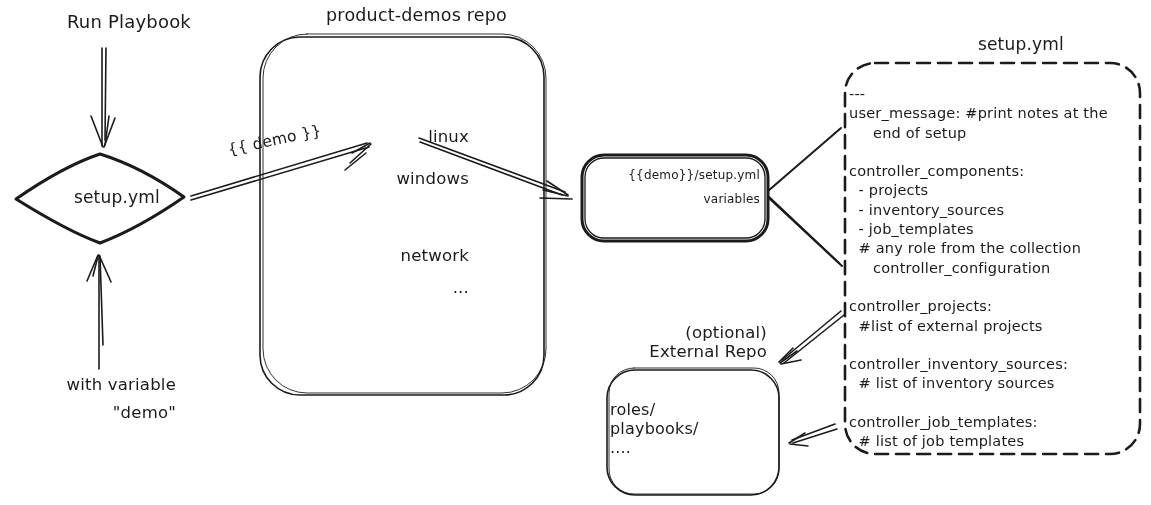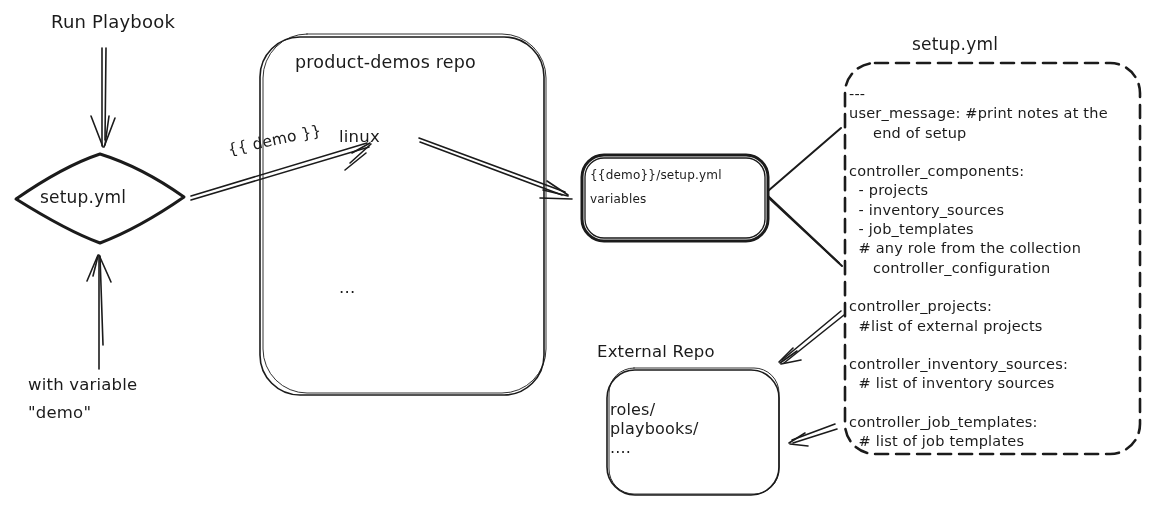--- a/index.html
+++ b/index.html
@@ -6,26 +6,26 @@
   #canvas{
     position:relative;
     width:1151px;height:505px;
     background:#ffffff;
     font-family:"DejaVu Sans", sans-serif;
     color:#1b1b1b;
     overflow:hidden;
   }
   #sketch{position:absolute;left:0;top:0;z-index:0;}
   .txt{position:absolute;z-index:1;white-space:pre;line-height:1.2;}
-  .center{text-align:left;}
+  .center{text-align:right;}
   .hand{letter-spacing:0.2px;}
   #run-playbook-label{left:51px;top:11px;width:140px;font-size:18px;}
   #diamond-label{left:40px;top:187px;width:120px;font-size:17px;}
   #with-variable-label{left:28px;top:371px;width:148px;font-size:16.5px;line-height:28px;}
-  #repo-title{left:295px;top:5px;width:212px;font-size:17.5px;margin-top:47px;}
+  #repo-title{left:295px;top:5px;width:212px;font-size:17.5px;}
   .repo-item{left:339px;width:130px;font-size:16.5px;}
   #repo-item-0{top:127px;} #repo-item-1{top:169px;} #repo-item-2{top:205px;}
   #repo-item-3{top:246px;} #repo-item-4{top:278px;}
   #demo-arrow-label{left:228px;top:141px;width:110px;font-size:15.5px;transform:rotate(-12deg);transform-origin:left center;}
   #variables-box-label{left:590px;top:163px;width:170px;font-size:12px;line-height:24px;}
   #setupyml-title{left:912px;top:34px;width:152px;font-size:17px;}
   #setupyml-content{left:849px;top:85px;width:290px;font-size:14.5px;line-height:19.3px;}
   #external-repo-optional-label{left:597px;top:323px;width:170px;font-size:16.5px;}
   #external-repo-title{left:597px;top:342px;width:170px;font-size:16.5px;}
   #external-repo-content{left:610px;top:400px;width:160px;font-size:16px;line-height:19px;}
@@ -117,20 +117,22 @@
   <div class="txt hand center" id="run-playbook-label">Run Playbook</div>
 
   <div class="txt hand center" id="diamond-label">setup.yml</div>
 
   <div class="txt hand center" id="with-variable-label">with variable
 "demo"</div>
 
   <div class="txt hand center" id="repo-title">product-demos repo</div>
 
   <div class="txt hand center repo-item" id="repo-item-0">linux</div>
+  <div class="txt hand center repo-item" id="repo-item-1">windows</div>
+  <div class="txt hand center repo-item" id="repo-item-3">network</div>
   <div class="txt hand center repo-item" id="repo-item-4">...</div>
 
   <div class="txt hand" id="demo-arrow-label">{{ demo }}</div>
 
   <div class="txt hand center" id="variables-box-label">{{demo}}/setup.yml
 variables</div>
 
   <div class="txt hand center" id="setupyml-title">setup.yml</div>
 
   <div class="txt hand" id="setupyml-content">---
@@ -146,20 +148,21 @@
 
 controller_projects:
   #list of external projects
 
 controller_inventory_sources:
   # list of inventory sources
 
 controller_job_templates:
   # list of job templates</div>
 
+  <div class="txt hand center" id="external-repo-optional-label">(optional)</div>
 
   <div class="txt hand center" id="external-repo-title">External Repo</div>
 
   <div class="txt hand" id="external-repo-content">roles/
 playbooks/
 ....</div>
 
 </div>
 
 </body></html>

